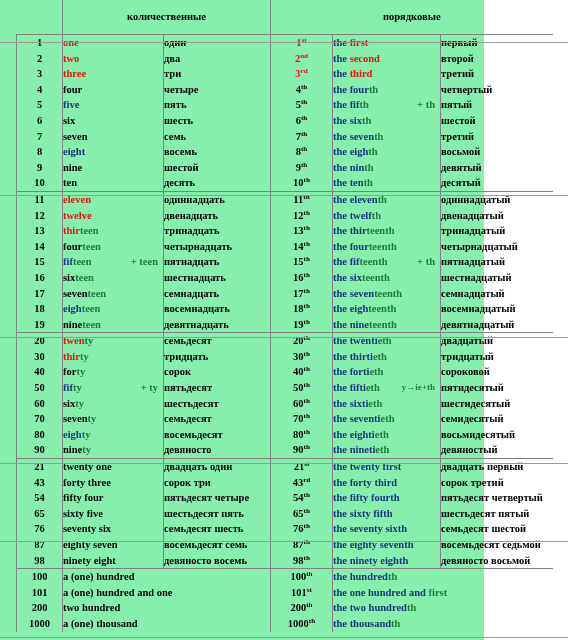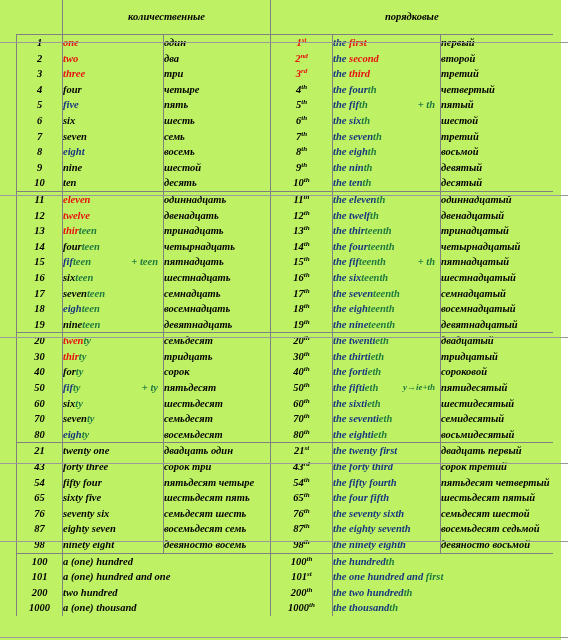--- a/index.html
+++ b/index.html
@@ -8,24 +8,23 @@
     background: #ffffff;
   }
   body {
     width: 568px;
     height: 640px;
     font-family: "Liberation Serif", "DejaVu Serif", serif;
     overflow: hidden;
   }
   #page {
     position: relative;
-    width: 561px;
+    width: 484px;
     height: 640px;
-    background: #bef264;
-    font-style: italic;
+    background: #86efac;
   }
   table.numtable {
     border-collapse: collapse;
     table-layout: fixed;
     width: 536px;
     margin: 0 16px;
     font-size: 10.5px;
     font-weight: bold;
     color: #000;
   }
@@ -315,20 +314,28 @@
           <td class="ruscell vl"><span class="black">семидесятый</span></td>
         </tr>
         <tr class="datarow">
           <td class="numcell vl"><span class="black">80</span></td>
           <td class="engcell vl"><span class="blue">eigh</span><span class="green">ty</span></td>
           <td class="ruscell vl"><span class="black">восемьдесят</span></td>
           <td class="numcell vl"><span class="black">80</span><sup class="black">th</sup></td>
           <td class="engcell vl"><span class="blue">the </span><span class="blue">eighti</span><span class="green">eth</span></td>
           <td class="ruscell vl"><span class="black">восьмидесятый</span></td>
         </tr>
+        <tr class="datarow">
+          <td class="numcell vl"><span class="black">90</span></td>
+          <td class="engcell vl"><span class="black">nine</span><span class="green">ty</span></td>
+          <td class="ruscell vl"><span class="black">девяносто</span></td>
+          <td class="numcell vl"><span class="black">90</span><sup class="black">th</sup></td>
+          <td class="engcell vl"><span class="blue">the </span><span class="blue">nineti</span><span class="green">eth</span></td>
+          <td class="ruscell vl"><span class="black">девяностый</span></td>
+        </tr>
         <tr class="datarow grouptop">
           <td class="numcell vl"><span class="black">21</span></td>
           <td class="engcell vl"><span class="black">twenty one</span></td>
           <td class="ruscell vl"><span class="black">двадцать один</span></td>
           <td class="numcell vl"><span class="black">21</span><sup class="black">st</sup></td>
           <td class="engcell vl"><span class="blue">the </span><span class="blue">twenty first</span></td>
           <td class="ruscell vl"><span class="black">двадцать первый</span></td>
         </tr>
         <tr class="datarow">
           <td class="numcell vl"><span class="black">43</span></td>
@@ -344,21 +351,21 @@
           <td class="ruscell vl"><span class="black">пятьдесят четыре</span></td>
           <td class="numcell vl"><span class="black">54</span><sup class="black">th</sup></td>
           <td class="engcell vl"><span class="blue">the </span><span class="blue">fifty fourth</span></td>
           <td class="ruscell vl"><span class="black">пятьдесят четвертый</span></td>
         </tr>
         <tr class="datarow">
           <td class="numcell vl"><span class="black">65</span></td>
           <td class="engcell vl"><span class="black">sixty five</span></td>
           <td class="ruscell vl"><span class="black">шестьдесят пять</span></td>
           <td class="numcell vl"><span class="black">65</span><sup class="black">th</sup></td>
-          <td class="engcell vl"><span class="blue">the </span><span class="blue">four fifth</span></td>
+          <td class="engcell vl"><span class="blue">the </span><span class="blue">sixty fifth</span></td>
           <td class="ruscell vl"><span class="black">шестьдесят пятый</span></td>
         </tr>
         <tr class="datarow">
           <td class="numcell vl"><span class="black">76</span></td>
           <td class="engcell vl"><span class="black">seventy six</span></td>
           <td class="ruscell vl"><span class="black">семьдесят шесть</span></td>
           <td class="numcell vl"><span class="black">76</span><sup class="black">th</sup></td>
           <td class="engcell vl"><span class="blue">the </span><span class="blue">seventy sixth</span></td>
           <td class="ruscell vl"><span class="black">семьдесят шестой</span></td>
         </tr>

